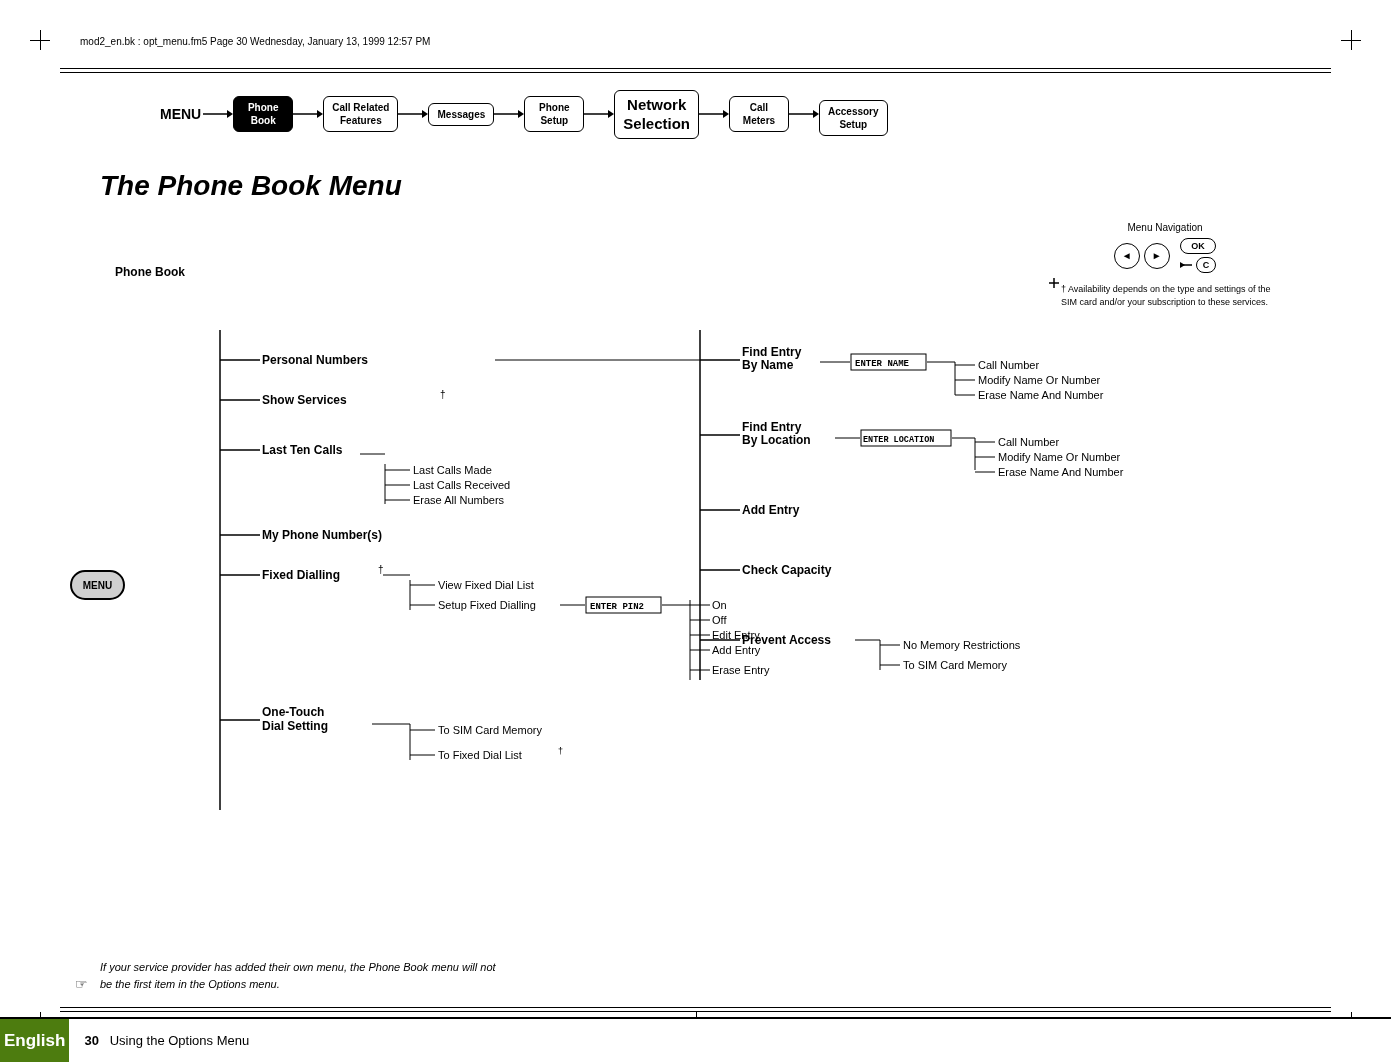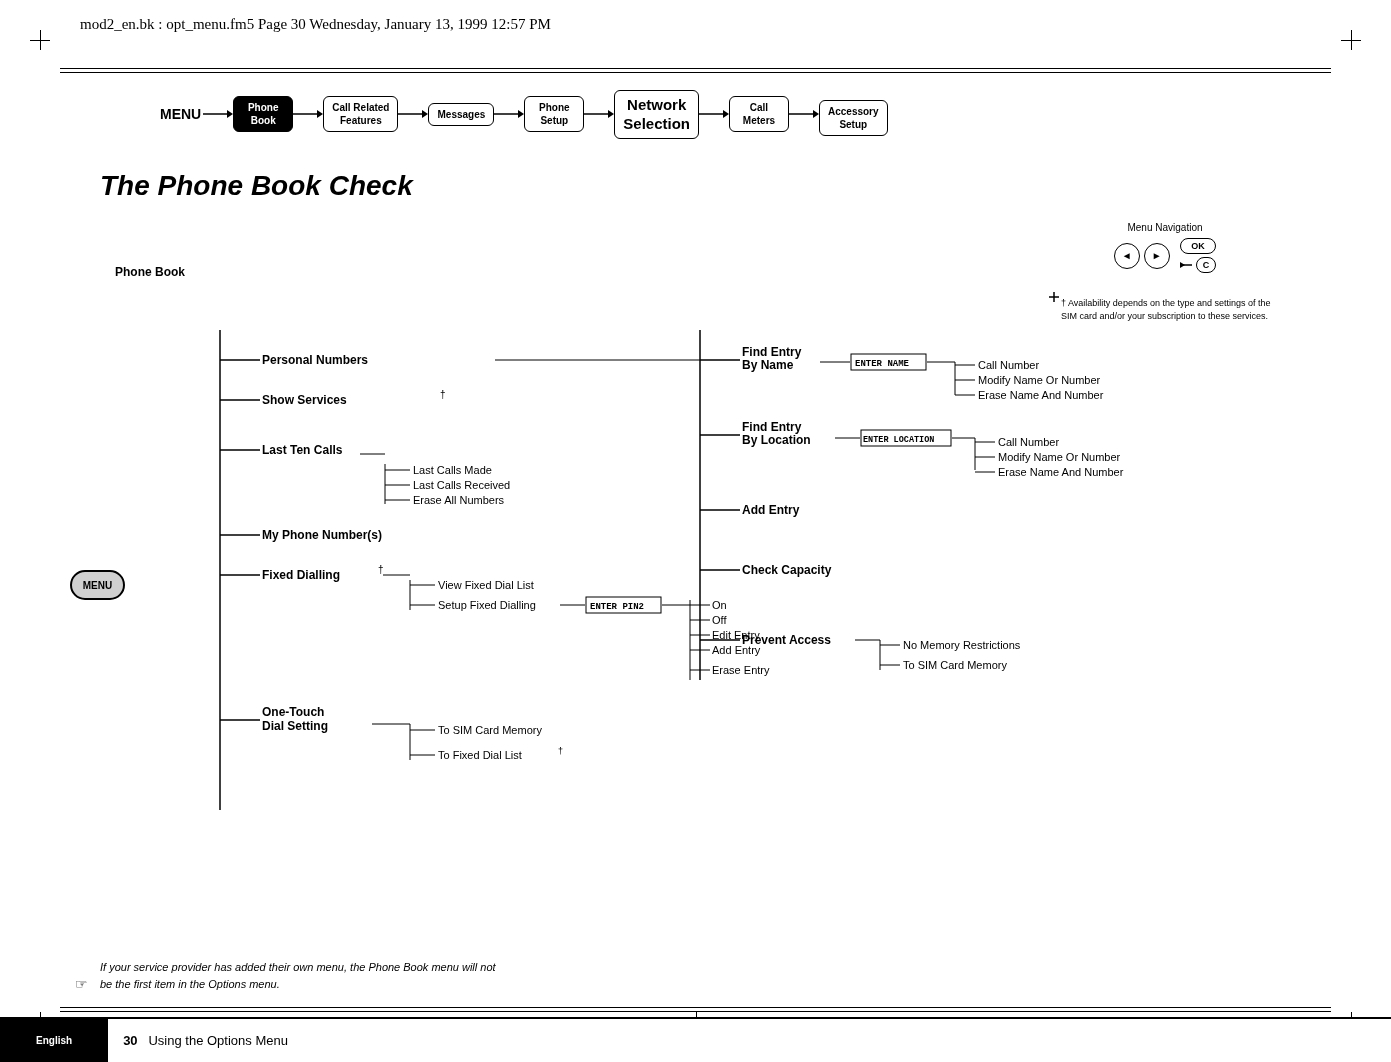--- a/index.html
+++ b/index.html
@@ -29,26 +29,25 @@
     .corner-mark::after { width: 20px; height: 1px; top: 10px; left: 0; }
     .tl { top: 30px; left: 30px; }
     .tr { top: 30px; right: 30px; }
     .bl { bottom: 30px; left: 30px; }
     .br { bottom: 30px; right: 30px; }
     .bm { bottom: 30px; left: 50%; transform: translateX(-50%); }
 
     
     #header {
       position: absolute;
-      top: 16px;
+      top: 36px;
       left: 80px;
       right: 80px;
-      font-size: 15px;
+      font-size: 10px;
       color: #000;
-      font-family: Liberation Serif, serif;
     }
 
     
     .top-line {
       position: absolute;
       top: 68px;
       left: 60px;
       right: 60px;
       height: 1px;
       background: #000;
@@ -200,25 +199,25 @@
       bottom: 0;
       left: 0;
       right: 0;
       height: 45px;
       background: #fff;
       border-top: 2px solid #000;
       display: flex;
       align-items: center;
     }
     #lang-badge {
-      background: #000000;
+      background: #4d7c0f;
       color: #fff;
-      font-size: 10px;
-      font-weight: bold;
-      padding: 8px 36px;
+      font-size: 17px;
+      font-weight: bold;
+      padding: 8px 4px;
       height: 100%;
       display: flex;
       align-items: center;
     }
     #page-info {
       margin-left: 15px;
       font-size: 13px;
     }
     #page-num {
       font-weight: bold;
@@ -312,21 +311,21 @@
   <div class="nav-item" style="white-space:pre-line; font-size:10px;">Call
 Meters</div>
   <svg width="30" height="14">
     <line x1="0" y1="7" x2="24" y2="7" stroke="#000" stroke-width="1.5"></line>
     <polygon points="24,3 30,7 24,11" fill="#000"></polygon>
   </svg>
   <div class="nav-item" style="white-space:pre-line; font-size:10px;margin-top:8px;">Accessory
 Setup</div>
 </div>
 
-<div id="page-title">The Phone Book Check</div>
+<div id="page-title">The Phone Book Menu</div>
 
 <div id="diagram">
 
   <div id="phone-book-label">Phone Book</div>
 
   <div id="menu-nav">
     <div id="menu-nav-title">Menu Navigation</div>
     <div id="menu-nav-buttons">
       <div class="nav-btn-circle">◄</div>
       <div class="nav-btn-circle">►</div>
@@ -334,21 +333,21 @@
         <div class="nav-btn-rect">OK</div>
         <div style="display:flex; align-items:center; gap:2px;">
           <svg width="14" height="10">
               <line x1="0" y1="5" x2="12" y2="5" stroke="#000" stroke-width="1.5"></line>
               <polygon points="0,2 0,8 5,5" fill="#000"></polygon>
             </svg>
           <div class="nav-btn-rect">C</div>
         </div>
       </div>
     </div>
-    <div style="margin-top: 18px; display:flex; align-items:flex-start;justify-content:center;">
+    <div style="margin-top: 4px; display:flex; align-items:flex-start;justify-content:center;">
       <svg width="10" height="10" style="margin-right:2px; flex-shrink:0; margin-top:1px;">
           <line x1="5" y1="0" x2="5" y2="10" stroke="#000" stroke-width="1.5"></line>
           <line x1="0" y1="5" x2="10" y2="5" stroke="#000" stroke-width="1.5"></line>
         </svg>
       <div id="menu-nav-dagger">† Availability depends on the type and settings of the SIM card and/or your subscription to these services.</div>
     </div>
   </div>
 
   <div id="menu-button">MENU</div>
 

